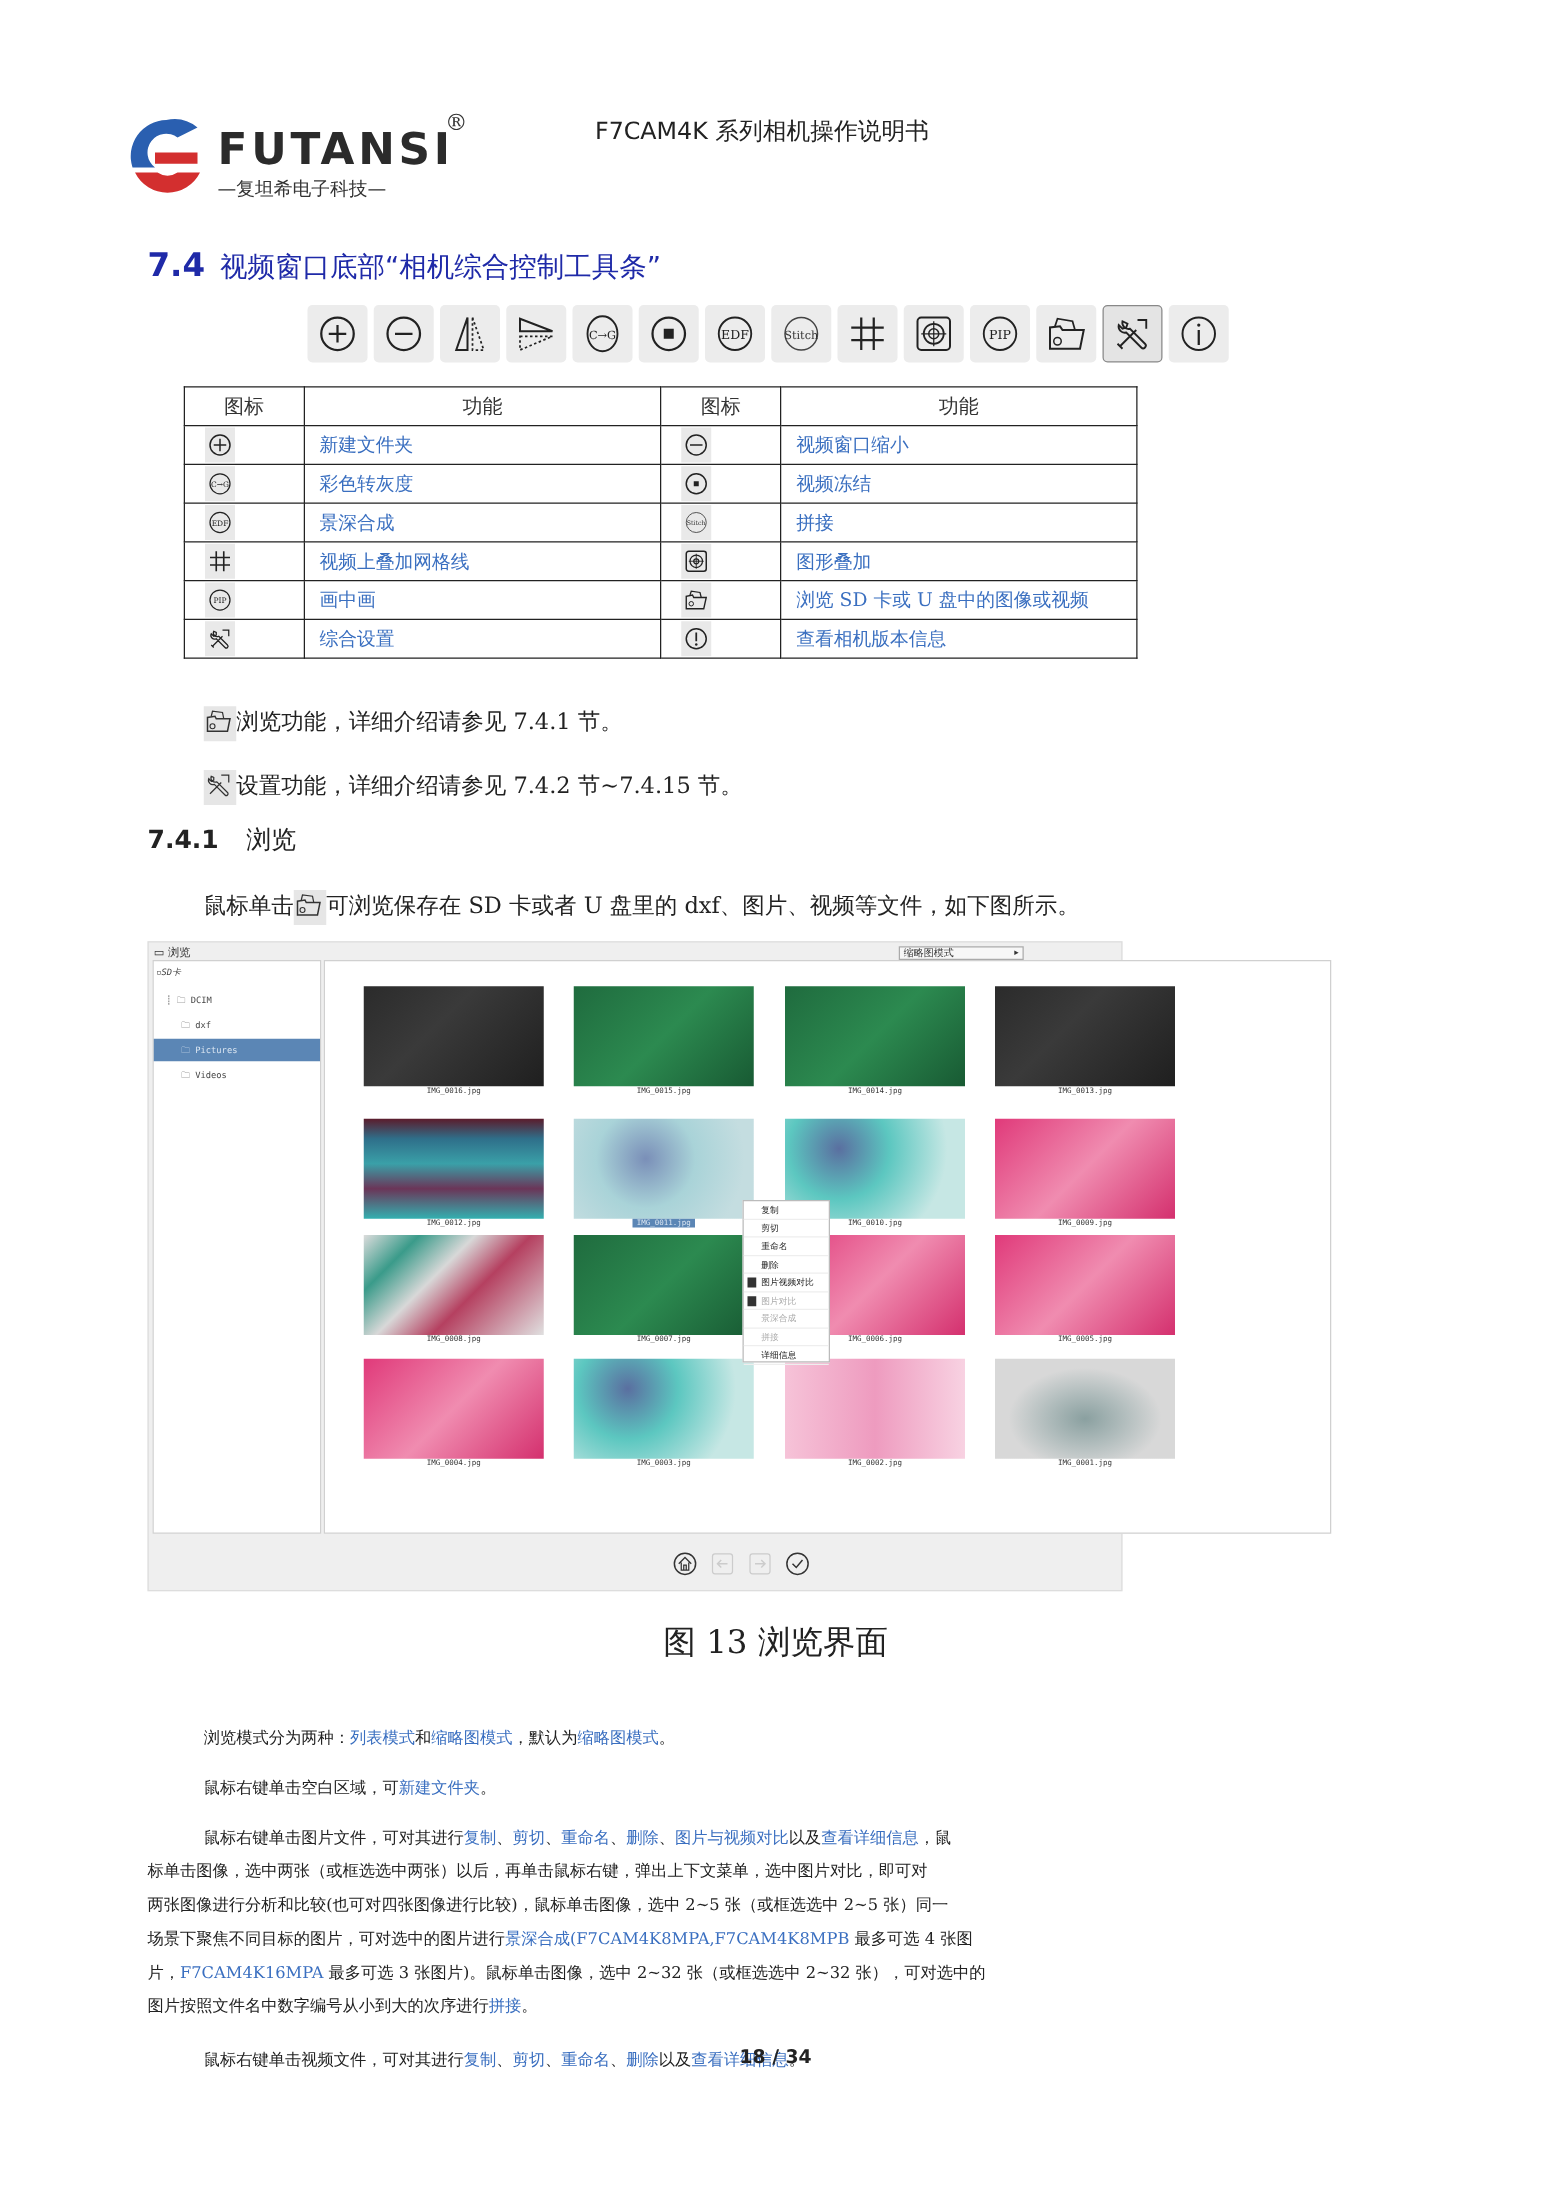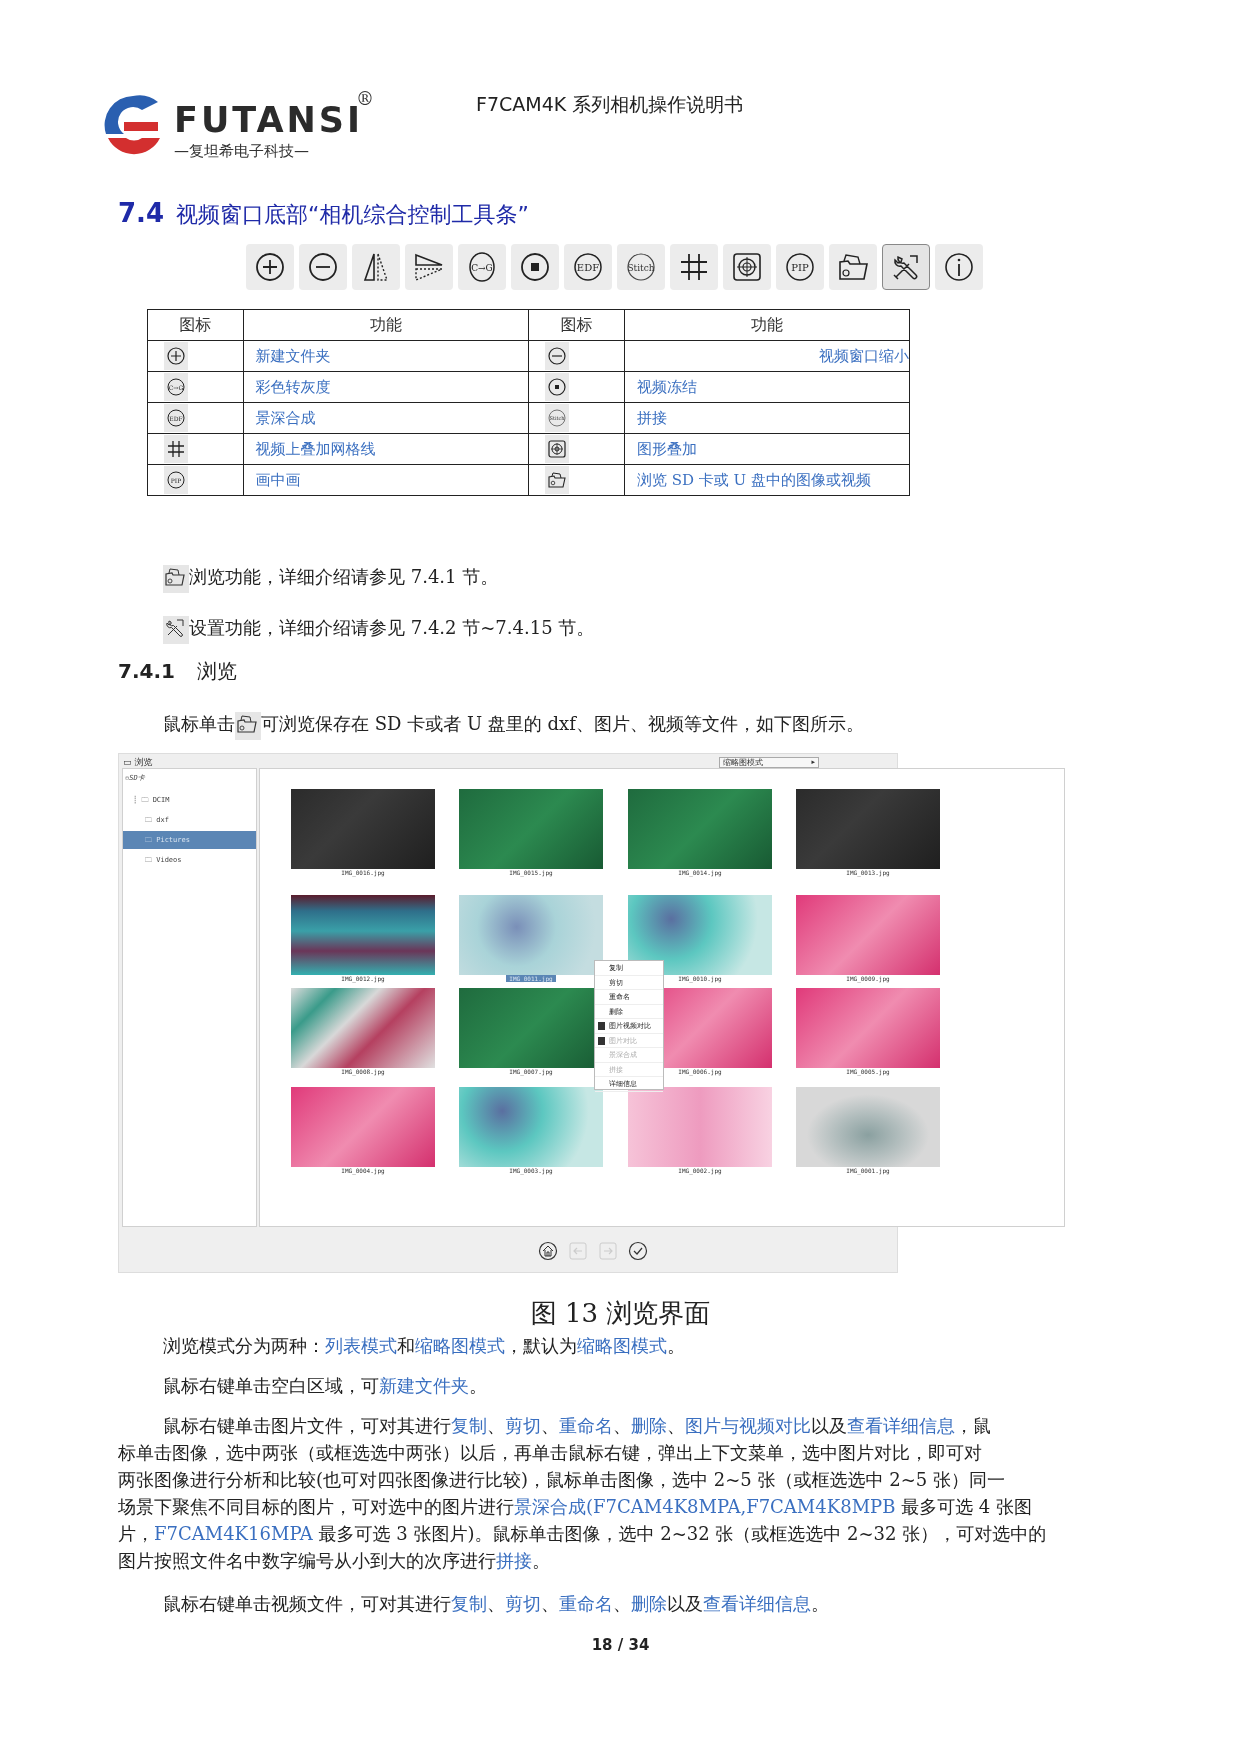--- a/index.html
+++ b/index.html
@@ -27,21 +27,21 @@
   .tb-btn.active { border: 1px solid #888; background: #e4e4e4; }
   .tb-btn svg { width: 34px; height: 34px; }
 
   
   .icon-table { left: 147px; top: 309px; width: 763px; border-collapse: collapse; font-size: 15px; }
   .icon-table th, .icon-table td { border: 1.5px solid #222; height: 31px; }
   .icon-table th { font-weight: normal; color: #333; text-align: center; font-size: 16px; }
   .icon-table td.ic { width: 112px; padding-left: 16px; }
   .icon-table td.fn { color: #3a6fc0; padding-left: 12px; }
   .icon-table td.fn.w1 { width: 363px; }
-  .icon-table td.fn.w2 { width: 360px; text-align: right; }
+  .icon-table td.fn.w2 { width: 360px; }
   .mini-ic { width: 24px; height: 28px; background: #e9e9e9; display: inline-flex; align-items: center; justify-content: center; vertical-align: middle; }
   .mini-ic svg { width: 20px; height: 20px; }
 
   .para { font-size: 18px; color: #222; white-space: nowrap; }
   .inline-ic { display: inline-block; width: 26px; height: 28px; background: #e6e6e6; vertical-align: -6px; }
   .inline-ic svg { width: 24px; height: 24px; }
   .link { color: #3a6fc0; }
 
   
   .shot { left: 118px; top: 753px; width: 780px; height: 520px; background: #efefef; border: 1px solid #ddd; }
@@ -57,21 +57,21 @@
   .thumb-label.sel { background: #5b86b5; color: #dbe6f2; width: 50px; left: 50px; }
   .ctx { position: absolute; left: 594px; top: 960px; width: 70px; height: 130px; background: #fff; border: 1px solid #bbb; font-size: 7px; font-family: "DejaVu Sans", sans-serif; }
   .ctx-item { height: 14.5px; line-height: 14.5px; padding-left: 14px; color: #222; border-bottom: 1px solid #eee; position: relative; }
   .ctx-item.dis { color: #aaa; }
   .ctx-item .chk { position: absolute; left: 3px; top: 3px; width: 7px; height: 8px; background: #333; }
   .shot-foot { position: absolute; left: 0; top: 475px; width: 948px; height: 43px; display: flex; justify-content: center; align-items: center; gap: 6px; }
   .foot-btn { width: 24px; height: 26px; display: flex; align-items: center; justify-content: center; }
   .foot-btn svg { width: 20px; height: 20px; }
 
   .caption { left: 0; width: 1241px; top: 1296px; text-align: center; font-size: 26px; color: #222; }
-  .body-text { font-size: 18px; line-height: 27px; color: #222; }
+  .body-text { font-size: 13px; line-height: 27px; color: #222; margin-top: 45px; }
   .page-num { left: 0; width: 1241px; top: 1636px; text-align: center; font-family: "DejaVu Sans", sans-serif; font-weight: bold; font-size: 15px; }
 </style>
 </head>
 <body>
 
 <div class="abs logo">
   <svg class="logo-mark" viewBox="0 0 62 62">
     <path d="M31 2 A29 29 0 0 0 4 40 L22 40 A14 14 0 0 1 40 16 L56 8 A29 29 0 0 0 31 2 Z" fill="#2a5fb0"></path>
     <path d="M6 44 A29 29 0 0 0 58 44 L40 44 A14 14 0 0 1 24 44 Z" fill="#d32f2f"></path>
     <rect x="22" y="28" width="34" height="9" fill="#d32f2f"></rect>
@@ -260,20 +260,37 @@
           </span></td>
       <td class="fn">画中画</td>
       <td class="ic"><span class="mini-ic">
             <svg viewBox="0 0 20 20">
               <path d="M2 7 L2 17 L16 17 L18 8 L8 8 L7 6 Z" fill="none" stroke="#222" stroke-width="1.1"></path>
               <path d="M5 6 L6 3 L13 4 L14 8" fill="none" stroke="#222" stroke-width="1"></path>
               <circle cx="6" cy="13" r="1.8" fill="none" stroke="#222" stroke-width="0.8"></circle>
             </svg>
           </span></td>
       <td class="fn">浏览 SD 卡或 U 盘中的图像或视频</td>
+    </tr>
+    <tr>
+      <td class="ic"><span class="mini-ic">
+            <svg viewBox="0 0 20 20">
+              <path d="M4 16 L12 8 M5 4 a3 3 0 0 0 4 4 L16 15 a1.2 1.2 0 0 1 -2 2 L7 10 a3 3 0 0 1 -4 -4 l2 2 l2 -1 l0 -2 z" fill="none" stroke="#222" stroke-width="1"></path>
+              <path d="M12 3 L17 3 L17 8 M3 15 l2 2" fill="none" stroke="#222" stroke-width="1"></path>
+            </svg>
+          </span></td>
+      <td class="fn">综合设置</td>
+      <td class="ic"><span class="mini-ic">
+            <svg viewBox="0 0 20 20">
+              <circle cx="10" cy="10" r="8" fill="none" stroke="#222" stroke-width="1.2"></circle>
+              <path d="M10 5v7" stroke="#222" stroke-width="1.4"></path>
+              <circle cx="10" cy="14.5" r="1" fill="#222"></circle>
+            </svg>
+          </span></td>
+      <td class="fn">查看相机版本信息</td>
     </tr>
   </tbody>
 </table>
 
 <div class="abs para" style="left:163px; top:565px;">
   <span class="inline-ic"><svg viewBox="0 0 24 24">
         <path d="M3 9 L3 20 L19 20 L21 10 L10 10 L9 8 Z" fill="none" stroke="#333" stroke-width="1.2"></path>
         <path d="M6 8 L7 4 L15 5 L16 10" fill="none" stroke="#333" stroke-width="1"></path>
         <circle cx="7" cy="16" r="2" fill="none" stroke="#333" stroke-width="0.9"></circle>
       </svg></span><span>浏览功能，详细介绍请参见 7.4.1 节。</span>

